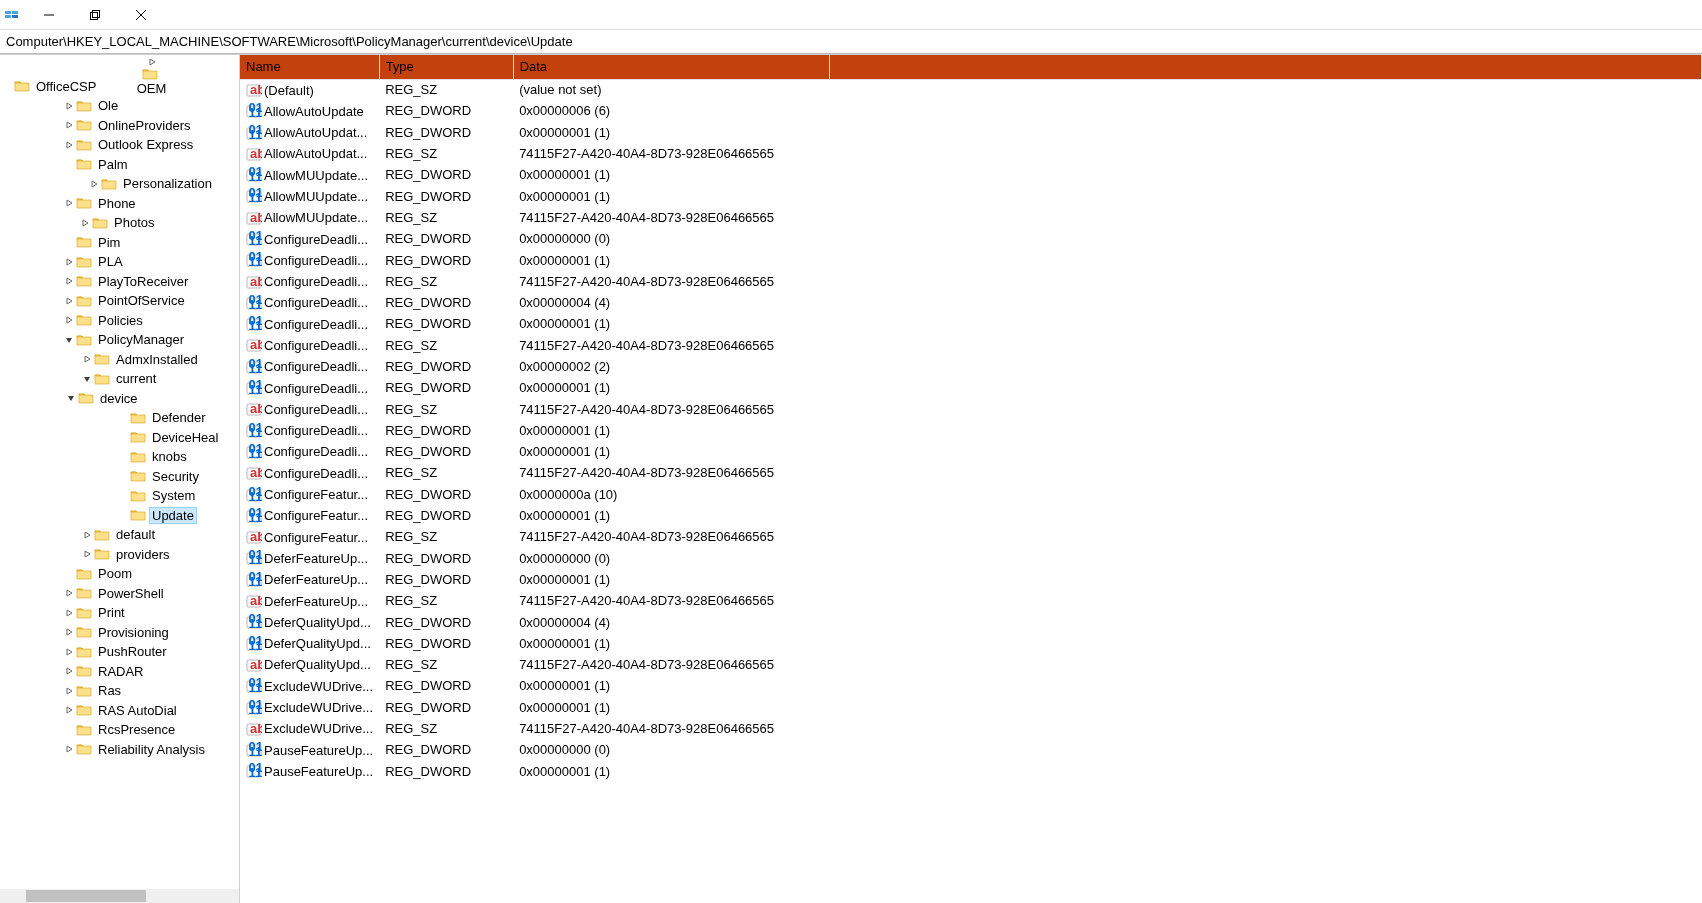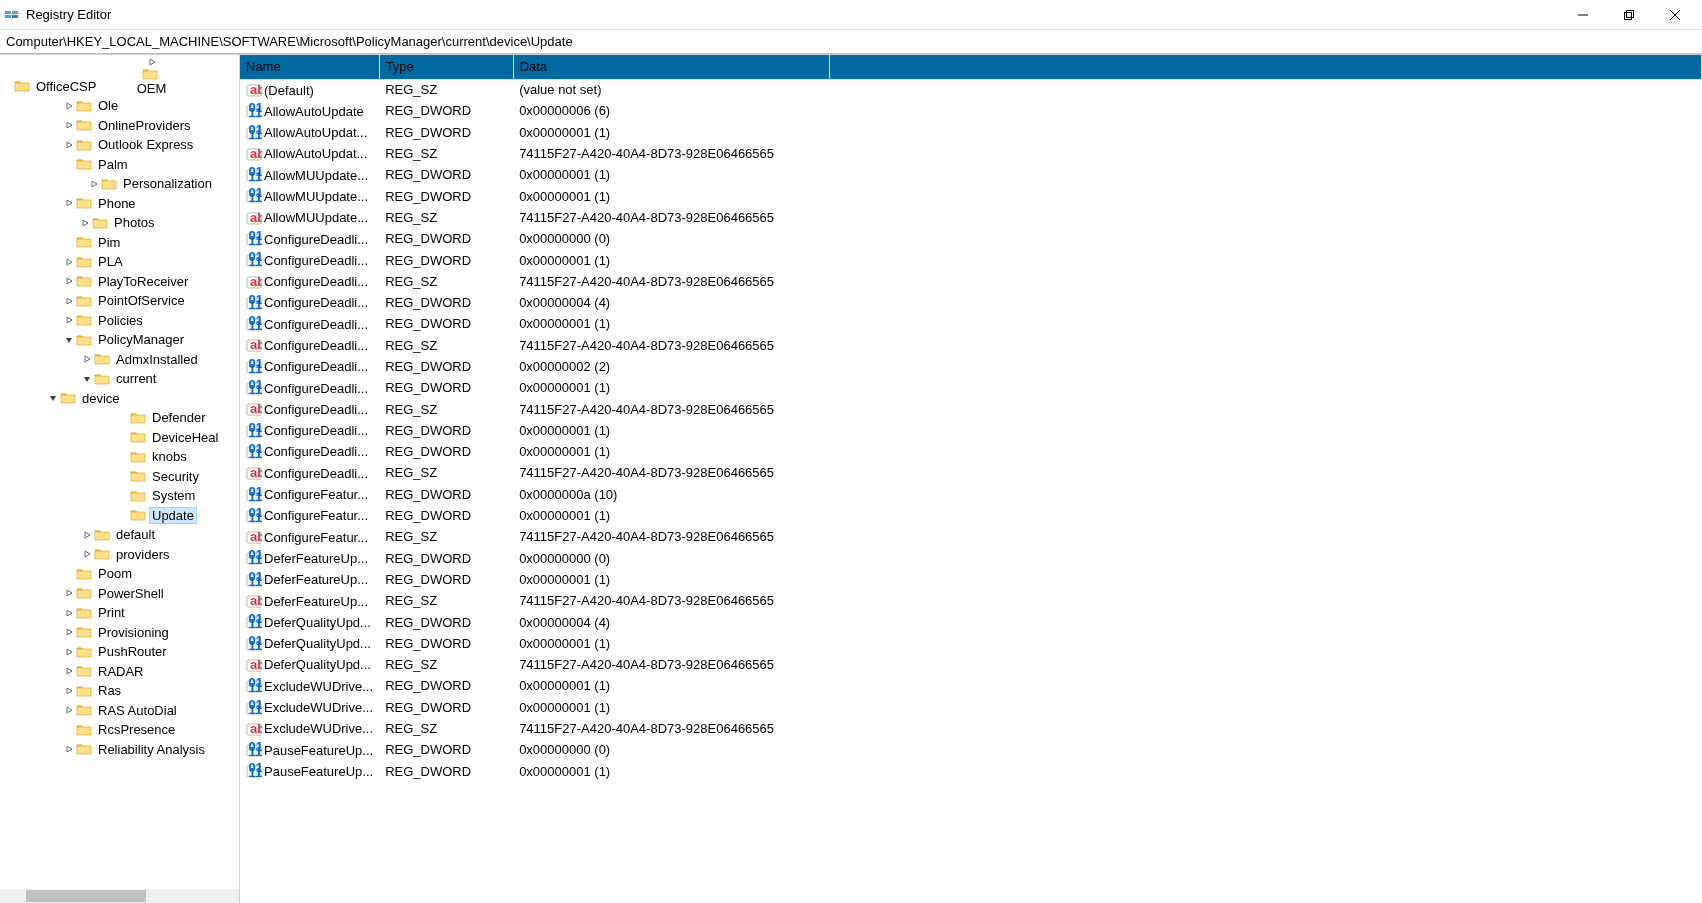--- a/index.html
+++ b/index.html
@@ -16,21 +16,21 @@
 .content { display: flex; flex: 1; overflow: hidden; border-top: 1px solid #d0d0d0; }
 .tree-pane { width: 240px; border-right: 1px solid #d0d0d0; overflow-y: auto; overflow-x: auto; position: relative; }
 .tree { padding: 2px 0; }
 .tree-node { display: flex; align-items: center; height: 19.5px; white-space: nowrap; cursor: default; }
 .tree-node.selected .tree-label { background: #cce8ff; border: 1px solid #99d1ff; margin: -1px; }
 .tree-chevron { width: 14px; height: 14px; display: inline-flex; align-items: center; justify-content: center; font-size: 9px; color: #6a6a6a; }
 .folder-icon { width: 16px; height: 14px; margin-right: 4px; display: inline-flex; }
 .tree-label { padding: 0 2px; }
 .list-pane { flex: 1; overflow: auto; }
 .list-table { width: 100%; border-collapse: collapse; }
-.list-table th { text-align: left; font-weight: normal; padding: 2px 6px; border-right: 1px solid #e0e0e0; border-bottom: 1px solid #e0e0e0; height: 24px; position: sticky; top: 0; background: #0369a1; }
+.list-table th { text-align: left; font-weight: normal; padding: 2px 6px; border-right: 1px solid #e0e0e0; border-bottom: 1px solid #e0e0e0; height: 24px; position: sticky; top: 0; background: #c2410c; }
 .list-table td { padding: 1px 6px; height: 21.3px; white-space: nowrap; }
 .value-icon { width: 16px; height: 16px; display: inline-flex; align-items: center; justify-content: center; margin-right: 2px; vertical-align: middle; }
 .col-name { width: 134px; }
 .col-type { width: 134px; }
 .col-data { width: 316px; }
 .name-cell { max-width: 120px; overflow: hidden; text-overflow: ellipsis; display: inline-block; vertical-align: middle; }
 .tree-scroll-x { position: absolute; bottom: 0; left: 0; right: 0; height: 14px; background: #f0f0f0; }
 .tree-scroll-thumb { position: absolute; left: 26px; width: 120px; height: 12px; top: 1px; background: #c1c1c1; }
 </style>
 </head>
@@ -39,21 +39,20 @@
 <div class="window">
   <div class="titlebar">
     <span class="titlebar-icon">
       <svg width="16" height="16" viewBox="0 0 16 16">
           <rect x="1" y="4" width="6" height="3" fill="#4aa3df"></rect>
           <rect x="1" y="8" width="6" height="3" fill="#4aa3df"></rect>
           <rect x="8" y="4" width="6" height="3" fill="#4aa3df"></rect>
           <rect x="8" y="8" width="6" height="3" fill="#2e7ab8"></rect>
         </svg>
     </span>
-    <span class="titlebar-title">Registry Editor</span>
     <div class="titlebar-controls">
       <div class="titlebar-btn">
           <svg width="10" height="10">
             <line x1="0" y1="5" x2="10" y2="5" stroke="#000"></line>
           </svg>
         </div>
       <div class="titlebar-btn">
           <svg width="10" height="10">
             <rect x="0.5" y="2.5" width="7" height="7" fill="none" stroke="#000"></rect>
             <rect x="2.5" y="0.5" width="7" height="7" fill="none" stroke="#000"></rect>
@@ -293,21 +292,21 @@
               </svg>
             </span>
             <span class="folder-icon">
               <svg width="16" height="14" viewBox="0 0 16 14">
                 <path d="M1 3 L1 12 L15 12 L15 4 L7 4 L6 3 Z" fill="#ffe08a" stroke="#d4a016" stroke-width="0.6"></path>
                 <path d="M1 3 L6 3 L7 4 L1 4 Z" fill="#ffcf4d" stroke="#d4a016" stroke-width="0.6"></path>
               </svg>
             </span>
             <span class="tree-label">current</span>
           </div>
-          <div class="tree-node" style="padding-left: 46px;">
+          <div class="tree-node" style="padding-left: 64px;">
             <span class="tree-chevron">
               <svg width="10" height="10">
                 <path d="M2 3 L8 3 L5 8 Z" fill="#404040"></path>
               </svg>
             </span>
             <span class="folder-icon">
               <svg width="16" height="14" viewBox="0 0 16 14">
                 <path d="M1 3 L1 12 L15 12 L15 4 L7 4 L6 3 Z" fill="#ffe08a" stroke="#d4a016" stroke-width="0.6"></path>
                 <path d="M1 3 L6 3 L7 4 L1 4 Z" fill="#ffcf4d" stroke="#d4a016" stroke-width="0.6"></path>
               </svg>

